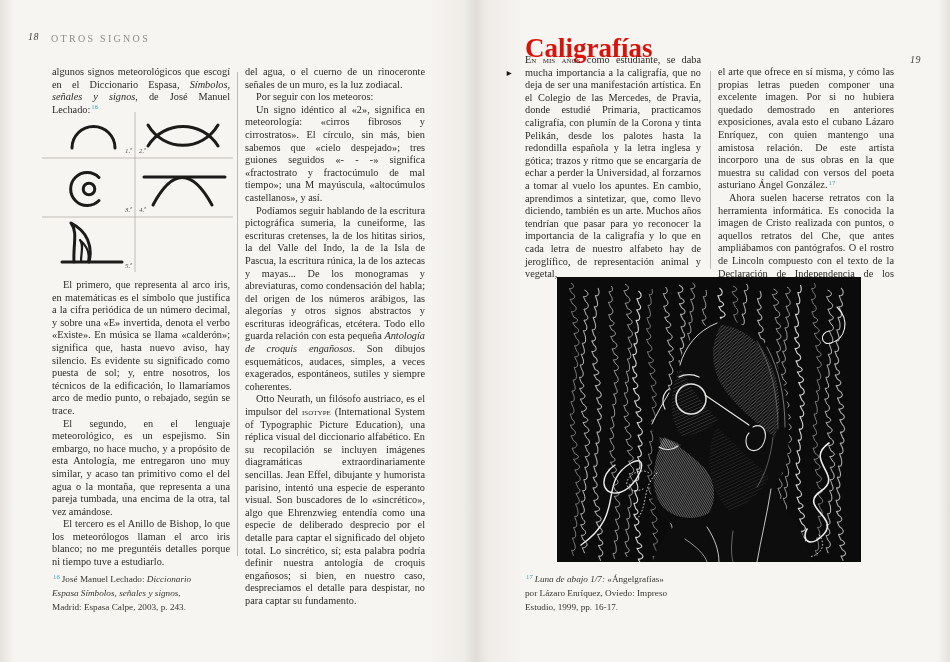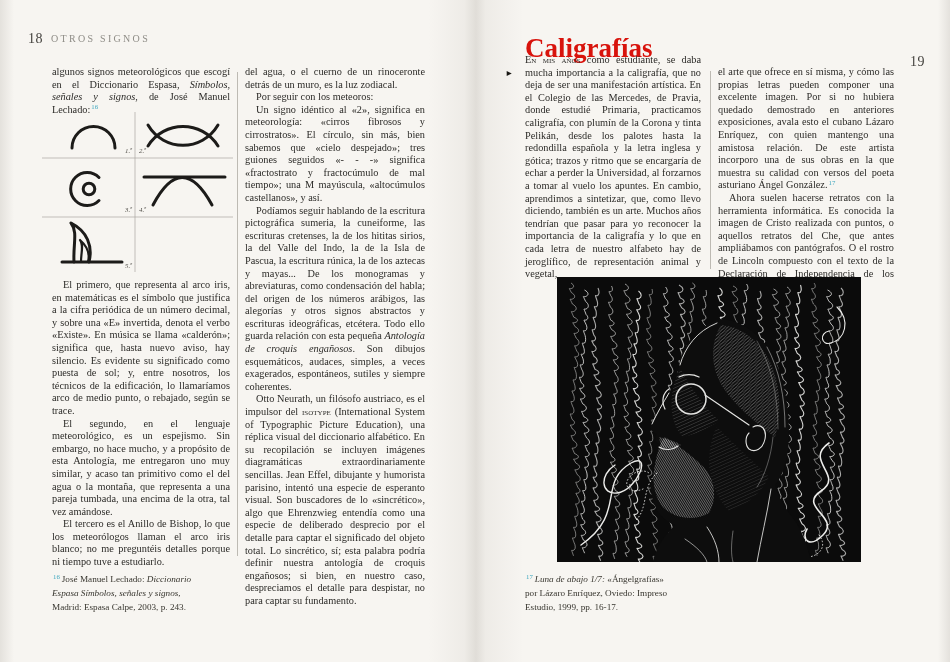--- a/index.html
+++ b/index.html
@@ -11,21 +11,21 @@
     color:#2c2b28;
   }
   .edge-left { position:absolute; left:0; top:0; width:14px; height:662px;
     background:linear-gradient(90deg, rgba(60,52,40,.10), rgba(60,52,40,0)); pointer-events:none;}
   .edge-right { position:absolute; right:0; top:0; width:12px; height:662px;
     background:linear-gradient(270deg, rgba(60,52,40,.10), rgba(60,52,40,0)); pointer-events:none;}
   .gutter { position:absolute; left:428px; top:0; width:96px; height:662px;
     background:linear-gradient(90deg, rgba(70,60,45,0) 0%, rgba(70,60,45,.05) 38%,
       rgba(70,60,45,.13) 50%, rgba(70,60,45,.05) 60%, rgba(70,60,45,0) 100%);
     pointer-events:none;}
-  .pagenum { position:absolute; font-size:14px; color:#45433f; letter-spacing:.4px; }
+  .pagenum { position:absolute; font-size:10px; color:#45433f; letter-spacing:.4px;font-style:italic; }
   .runhead { position:absolute; font-size:10px; letter-spacing:2.3px; color:#8f8d87;
     text-transform:uppercase; }
   .chapter-title { position:absolute; font-size:27px; font-weight:bold; color:#d8130c; }
   .page-text { position:absolute; text-align:justify; font-size:10.3px; line-height:12.6px;
     color:#2c2b28; hyphens:auto; -webkit-hyphens:auto; }
   .page-text p { margin:0; }
   .page-text p.ind { text-indent:11px; }
   .it { font-style:italic; }
   .sc { font-variant:small-caps; }
   sup.ref { color:#3ea7bf; font-size:6.8px; line-height:0; vertical-align:3.5px; margin-left:1px; }
@@ -85,21 +85,21 @@
   <p class="ind">El primero, que representa al arco iris, en matemáticas es el símbolo que justifica a la cifra periódica de un número decimal, y sobre una «E» invertida, denota el verbo «Existe». En música se llama «calderón»; significa que, hasta nuevo aviso, hay silencio. Es evidente su significado como puesta de sol; y, entre nosotros, los técnicos de la edificación, lo llamaríamos arco de medio punto, o rebajado, según se trace.</p>
   <p class="ind">El segundo, en el lenguaje meteorológico, es un espejismo. Sin embargo, no hace mucho, y a propósito de esta Antología, me entregaron uno muy similar, y acaso tan primitivo como el del agua o la montaña, que representa a una pareja tumbada, una encima de la otra, tal vez amándose.</p>
   <p class="ind">El tercero es el Anillo de Bishop, lo que los meteorólogos llaman el arco iris blanco; no me preguntéis detalles porque ni tiempo tuve a estudiarlo.</p>
 </div>
 
 <div class="footnote" style="left:52px; top:573px; width:142px;">
   <sup class="ref">16</sup><span>José Manuel Lechado: </span><span class="it">Diccionario Espasa Símbolos, señales y signos</span><span>, Madrid: Espasa Calpe, 2003, p. 243.</span>
 </div>
 
 <div class="page-text" style="left:245px; top:66px; width:180px;">
-  <p>del agua, o el cuerno de un rinoceronte detrás de un muro, es la luz zodiacal.</p>
+  <p>del agua, o el cuerno de un rinoceronte señales de un muro, es la luz zodiacal.</p>
   <p class="ind">Por seguir con los meteoros:</p>
   <p class="ind">Un signo idéntico al «2», significa en meteorología: «cirros fibrosos y cirrostratos». El círculo, sin más, bien sabemos que «cielo despejado»; tres guiones seguidos «- - -» significa «fractostrato y fractocúmulo de mal tiempo»; una M mayúscula, «altocúmulos castellanos», y así.</p>
   <p class="ind"><span>Podíamos seguir hablando de la escritura pictográfica sumeria, la cuneiforme, las escrituras cretenses, la de los hititas sirios, la del Valle del Indo, la de la Isla de Pascua, la escritura rúnica, la de los aztecas y mayas... De los monogramas y abreviaturas, como condensación del habla; del origen de los números arábigos, las alegorías y otros signos abstractos y escrituras ideográficas, etcétera. Todo ello guarda relación con esta pequeña </span><span class="it">Antología de croquis engañosos</span><span>. Son dibujos esquemáticos, audaces, simples, a veces exagerados, espontáneos, sutiles y siempre coherentes.</span></p>
   <p class="ind"><span>Otto Neurath, un filósofo austriaco, es el impulsor del </span><span class="sc">isotype</span><span> (International System of Typographic Picture Education), una réplica visual del diccionario alfabético. En su recopilación se incluyen imágenes diagramáticas extraordinariamente sencillas. Jean Effel, dibujante y humorista parisino, intentó una especie de esperanto visual. Son buscadores de lo «sincrético», algo que Ehrenzwieg entendía como una especie de deliberado desprecio por el detalle para captar el significado del objeto total. Lo sincrético, sí; esta palabra podría definir nuestra antología de croquis engañosos; si bien, en nuestro caso, despreciamos el detalle para despistar, no para captar su fundamento.</span></p>
 </div>
 
 <div class="chapter-title" style="left:525px; top:33px;">Caligrafías</div>
 <span class="pagenum" style="left:910px; top:31px;margin-top:23px;">19</span>
 
 <div class="vrule" style="left:710px; top:71px; height:198px;"></div>

